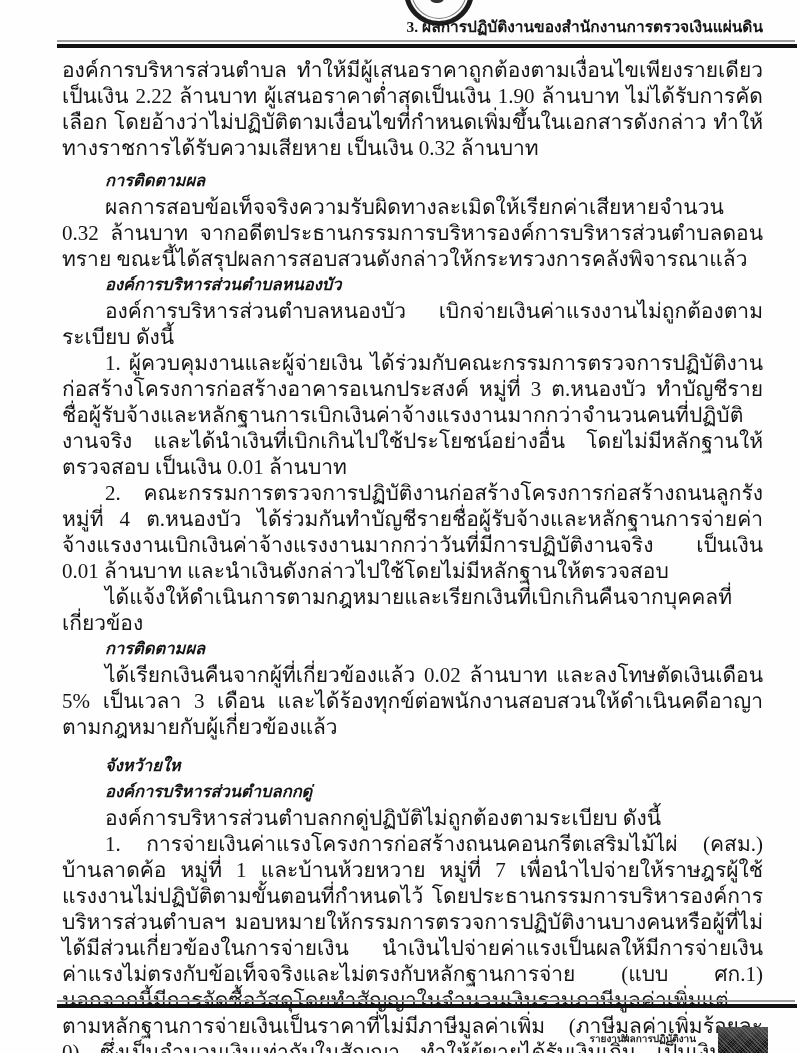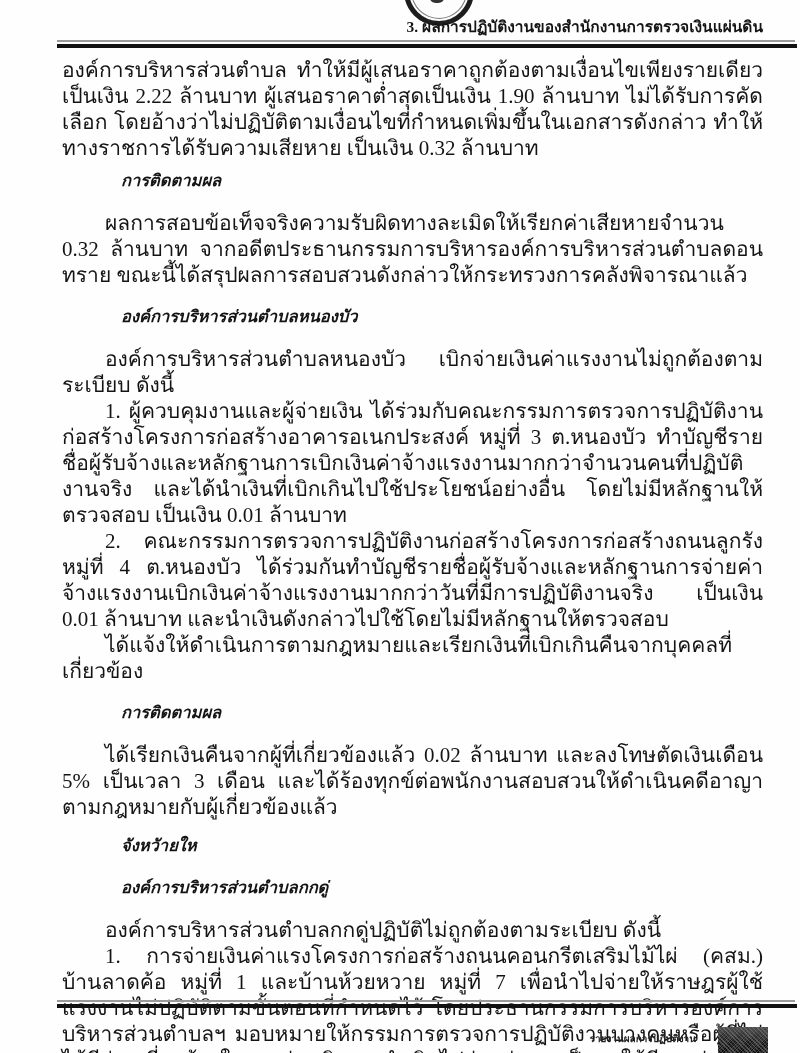--- a/index.html
+++ b/index.html
@@ -25,21 +25,21 @@
   .rule-thin-top{position:absolute;top:40px;left:57px;right:5px;height:2px;background:#9a9a9a;}
   .rule-thick-top{position:absolute;top:44px;left:57px;right:3px;height:4px;background:#111;}
   
   .content{position:absolute;top:57px;left:62px;width:701px;}
   .para{
     margin:0;font-size:21px;line-height:26px;
     text-align:justify;text-align-last:left;text-indent:43px;
   }
   .para.noindent{text-indent:0;}
   .heading{
-    margin:16px;font-size:16.5px;line-height:26px;font-weight:bold;font-style:italic;
+    margin:0;font-size:16.5px;line-height:26px;font-weight:bold;font-style:italic;
     padding-left:43px;
   }
   .mt{margin-top:13px;}
   .mt-sm{margin-top:7px;}
   
   .rule-thin-bot{position:absolute;top:1000px;left:57px;right:5px;height:2px;background:#9a9a9a;}
   .rule-thick-bot{position:absolute;top:1004px;left:57px;right:3px;height:4px;background:#111;}
   .footer-label{
     position:absolute;top:1031px;right:104px;margin:0;
     font-size:10px;font-weight:bold;color:#222;

